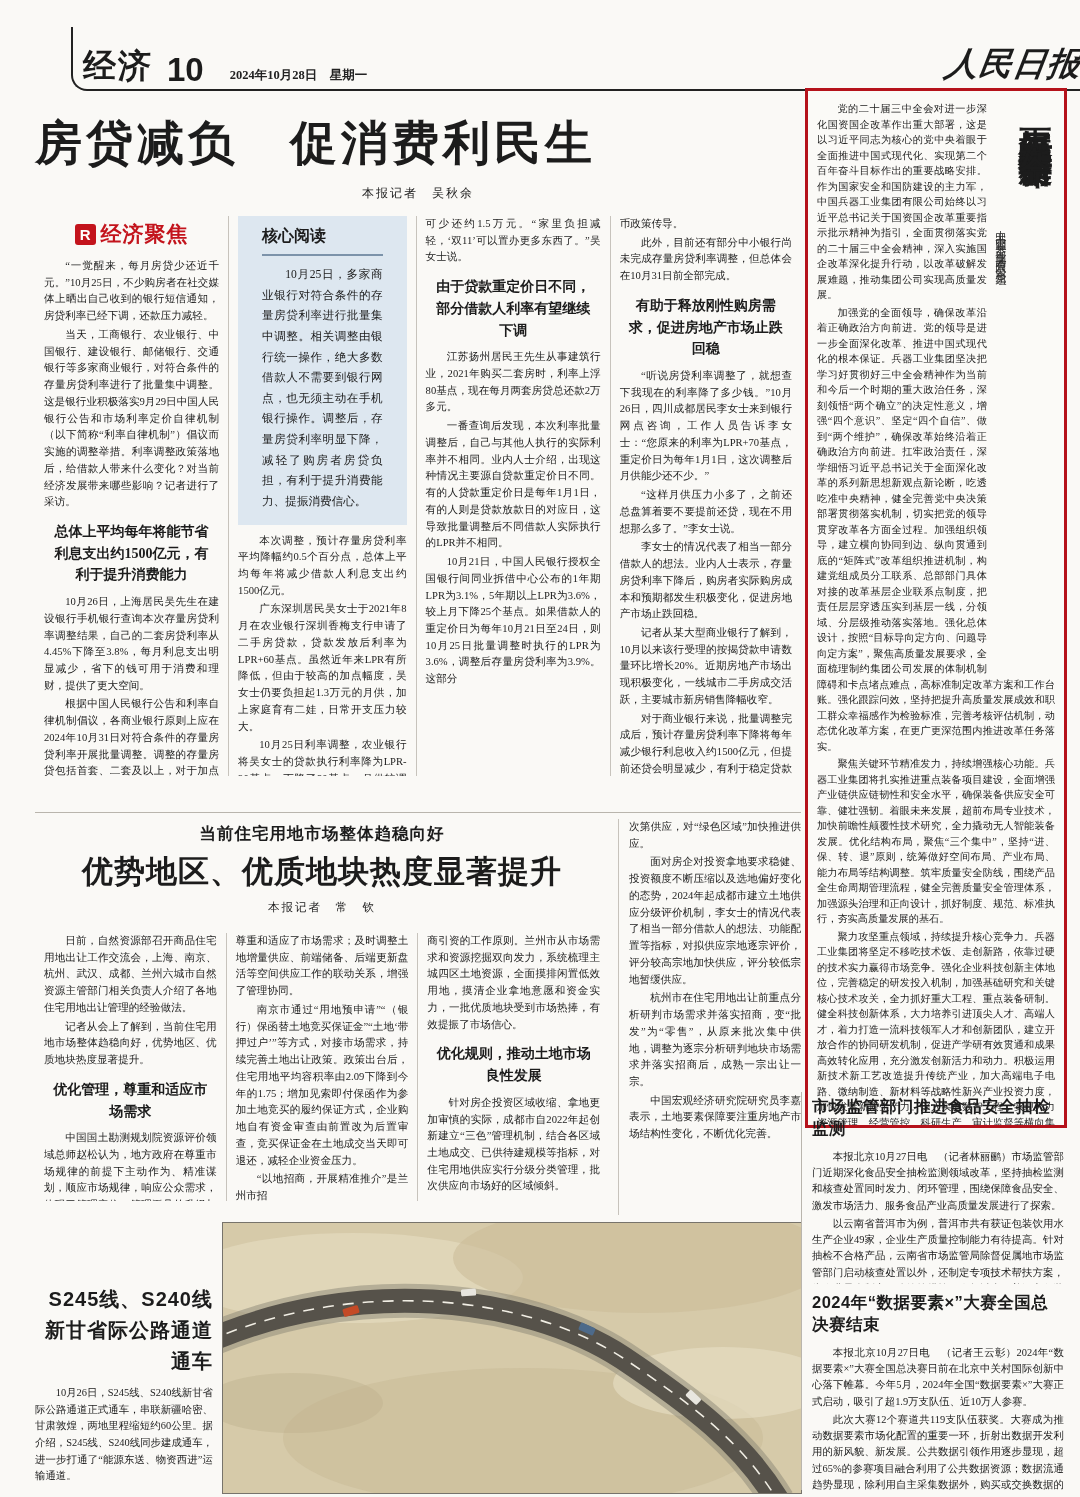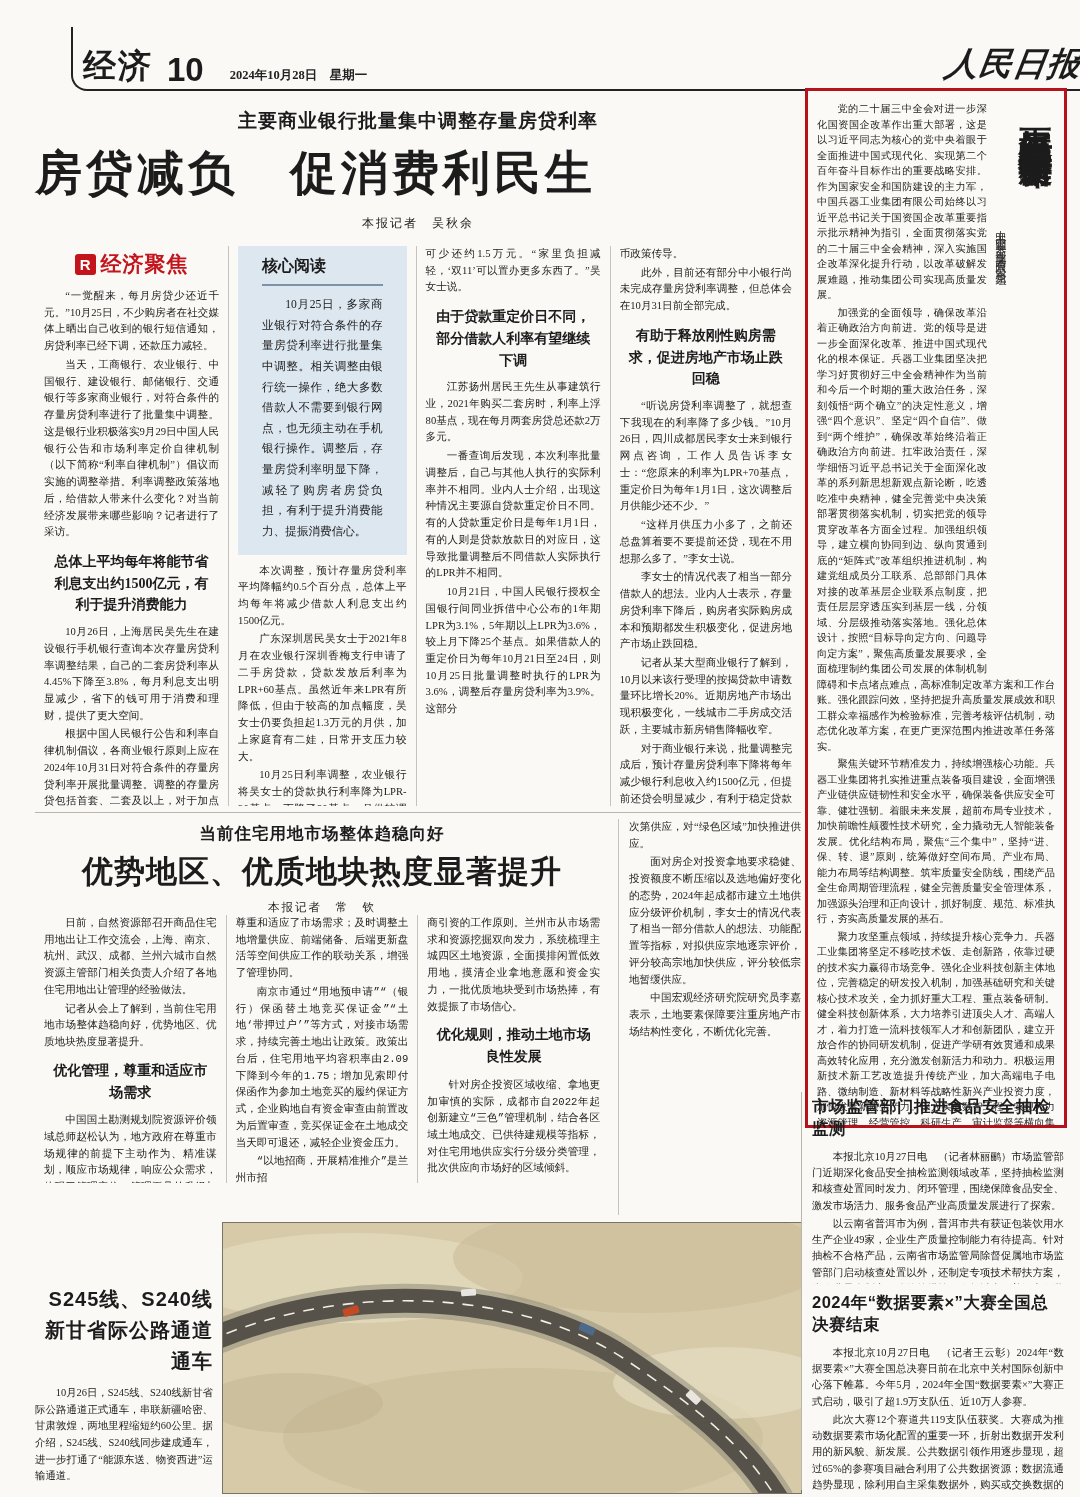--- a/index.html
+++ b/index.html
@@ -47,21 +47,21 @@
   .op-author{writing-mode:vertical-rl;text-orientation:upright;font-size:11px;letter-spacing:3px;
              padding-top:120px;margin-right:8px;color:#2a2a2a;}
   .opinion p{font-size:10.2px;line-height:1.52;text-align:justify;text-indent:2em;margin:0 0 2px 0;}
   
   .land-article{position:absolute;left:35px;top:812px;width:766px;height:406px;border-top:1px solid #b9b5ad;}
   .land-left{position:absolute;left:0;top:0;width:574px;height:406px;}
   .land-kicker{text-align:center;font-weight:700;font-size:16.5px;margin-top:10px;letter-spacing:1px;}
   .land-headline{text-align:center;font-family:"Liberation Sans","DejaVu Sans",sans-serif;font-weight:700;
                  font-size:31px;letter-spacing:1px;margin-top:6px;}
   .land-byline{text-align:center;font-size:11.5px;margin-top:7px;letter-spacing:2px;}
-  .land-cols{margin-top:0;height:268px;font-family:Liberation Mono, monospace;}
+  .land-cols{margin-top:18px;height:268px;}
   .land-cols .col{padding:0 9px;}
   .lc{width:173px;}
   .land-c4{position:absolute;right:0;top:6px;width:172px;height:396px;border-left:1px solid #c7c3bc;
            padding:0 0 0 10px;overflow:hidden;}
   
   .road-article{position:absolute;left:35px;top:1284px;width:178px;height:200px;overflow:hidden;}
   .road-title{font-family:"Liberation Sans","DejaVu Sans",sans-serif;font-weight:700;font-size:20px;
               line-height:1.55;text-align:right;letter-spacing:1px;margin-bottom:8px;}
   .road-article p{font-size:10.4px;line-height:1.6;text-align:justify;text-indent:2em;margin:0;}
   
@@ -84,21 +84,20 @@
     <div class="hdr-inner">
       <span class="hdr-section">经济</span>
       <span class="hdr-pageno">10</span>
       <span class="hdr-date">2024年10月28日　星期一</span>
       <span class="hdr-spacer"></span>
       <span class="masthead">人民日报</span>
     </div>
   </div>
 
   <section class="main-article bodytext">
-    <div class="main-kicker">主要商业银行批量集中调整存量房贷利率</div>
     <h1 class="main-headline" style="margin:8px 0 0;">房贷减负　促消费利民生</h1>
     <div class="main-byline">本报记者　吴秋余</div>
 
     <div class="cols main-cols">
       <div class="col col-1">
         <div class="focus-line">
           <span class="focus-logo">R</span>
           <span class="focus-label">经济聚焦</span>
         </div>
         <p>“一觉醒来，每月房贷少还近千元。”10月25日，不少购房者在社交媒体上晒出自己收到的银行短信通知，房贷利率已经下调，还款压力减轻。</p>
@@ -173,20 +172,21 @@
         <div class="col lc">
           <p style="text-indent:0;">商引资的工作原则。兰州市从市场需求和资源挖掘双向发力，系统梳理主城四区土地资源，全面摸排闲置低效用地，摸清企业拿地意愿和资金实力，一批优质地块受到市场热捧，有效提振了市场信心。</p>
           <div class="subhead">优化规则，推动土地市场良性发展</div>
           <p>针对房企投资区域收缩、拿地更加审慎的实际，成都市自2022年起创新建立“三色”管理机制，结合各区域土地成交、已供待建规模等指标，对住宅用地供应实行分级分类管理，批次供应向市场好的区域倾斜。</p>
         </div>
       </div>
     </div>
     <div class="land-c4 bodytext">
       <p style="text-indent:0;">次第供应，对“绿色区域”加快推进供应。</p>
       <p>面对房企对投资拿地要求稳健、投资额度不断压缩以及选地偏好变化的态势，2024年起成都市建立土地供应分级评价机制，李女士的情况代表了相当一部分借款人的想法、功能配置等指标，对拟供应宗地逐宗评价，评分较高宗地加快供应，评分较低宗地暂缓供应。</p>
+      <p>杭州市在住宅用地出让前重点分析研判市场需求并落实招商，变“批发”为“零售”，从原来批次集中供地，调整为逐宗分析研判地块市场需求并落实招商后，成熟一宗出让一宗。</p>
       <p>中国宏观经济研究院研究员李嘉表示，土地要素保障要注重房地产市场结构性变化，不断优化完善。</p>
     </div>
   </section>
 
   <section class="road-article">
     <div class="road-title">
       <span>S245线、S240线</span><br>
       <span>新甘省际公路通道通车</span>
     </div>
     <p>10月26日，S245线、S240线新甘省际公路通道正式通车，串联新疆哈密、甘肃敦煌，两地里程缩短约60公里。据介绍，S245线、S240线同步建成通车，进一步打通了“能源东送、物资西进”运输通道。</p>

